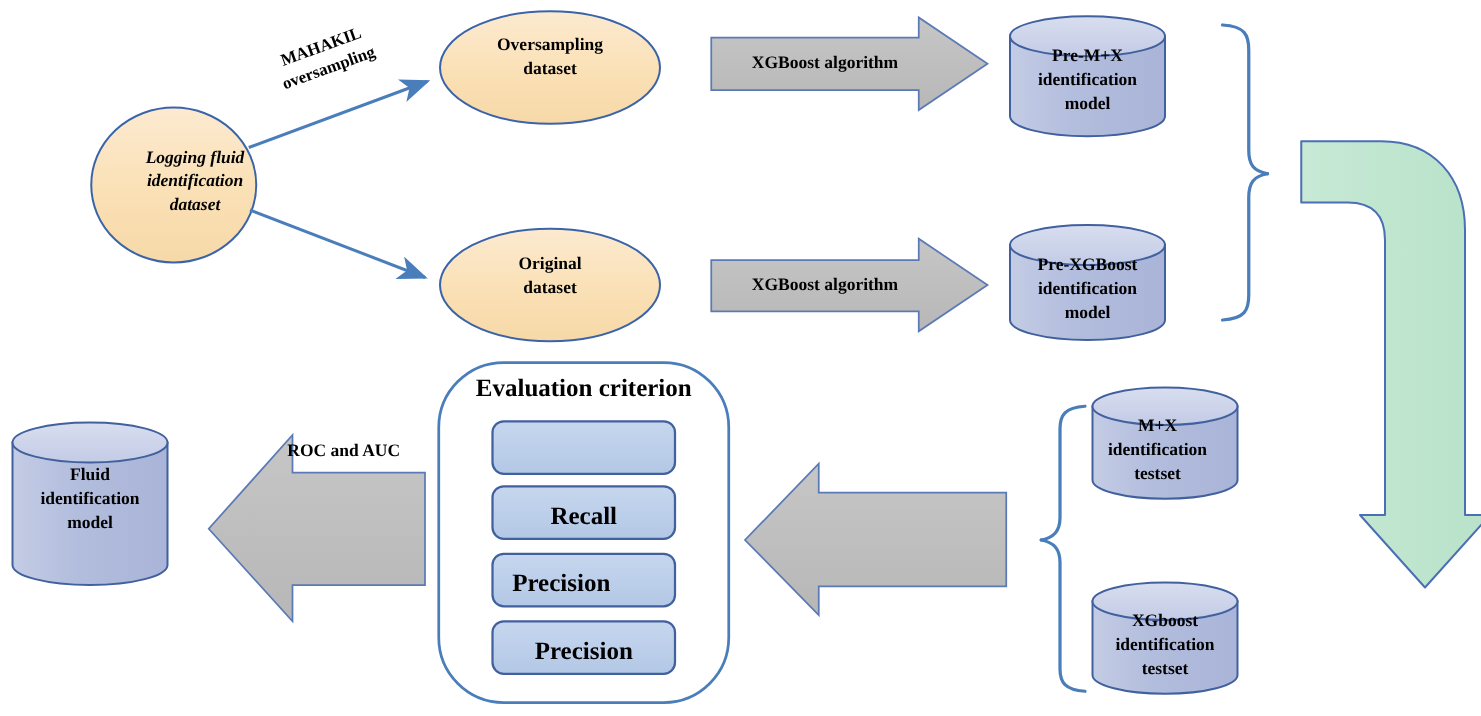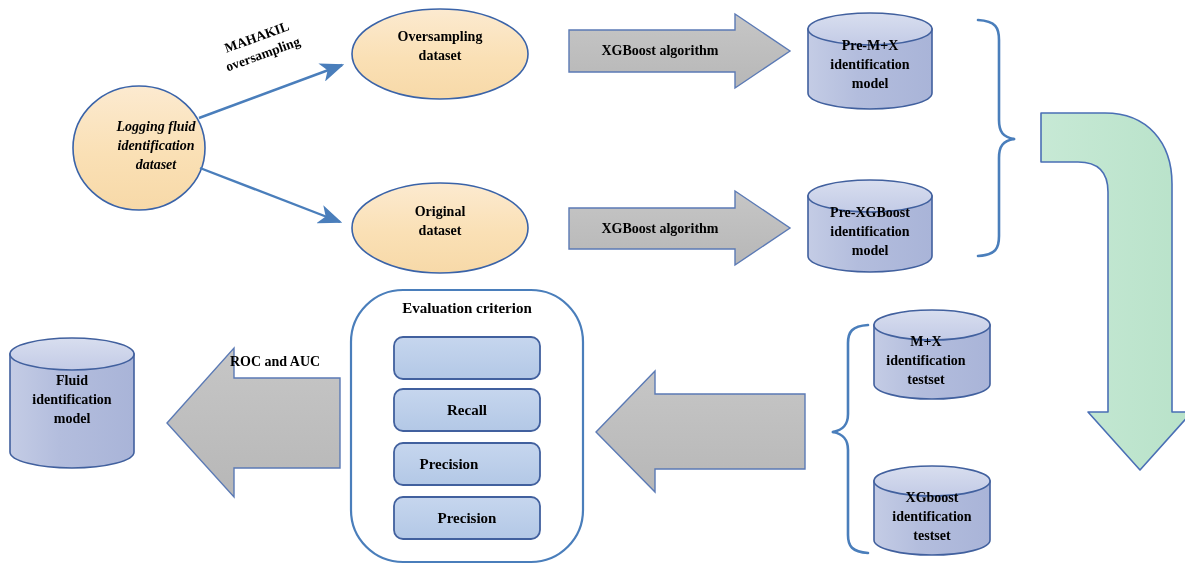--- a/index.html
+++ b/index.html
@@ -3,21 +3,21 @@
 <meta charset="utf-8">
 <style>
   html,body{margin:0;padding:0;background:#ffffff;}
   body{width:1185px;height:573px;overflow:hidden;font-family:"Liberation Serif",serif;}
   #stage{position:relative;width:1185px;height:573px;background:#fff;}
   .lbl{position:absolute;text-align:center;font-weight:bold;color:#000;line-height:1.35;
        font-family:"Liberation Serif",serif;pointer-events:none;}
   svg.layer{position:absolute;left:0;top:0;width:1185px;height:573px;}
   .t13{font-size:13.5px;}
   .t14{font-size:14px;}
-  .t15{font-size:15px;}
+  .t15{font-size:20px;}
   .rot{transform-origin:center center;}
 </style>
 </head>
 <body>
 
 <div id="stage">
 
   <svg class="layer" viewBox="0 0 1185 573">
     <defs>
       <linearGradient id="gEll" x1="0" y1="0" x2="0" y2="1">

